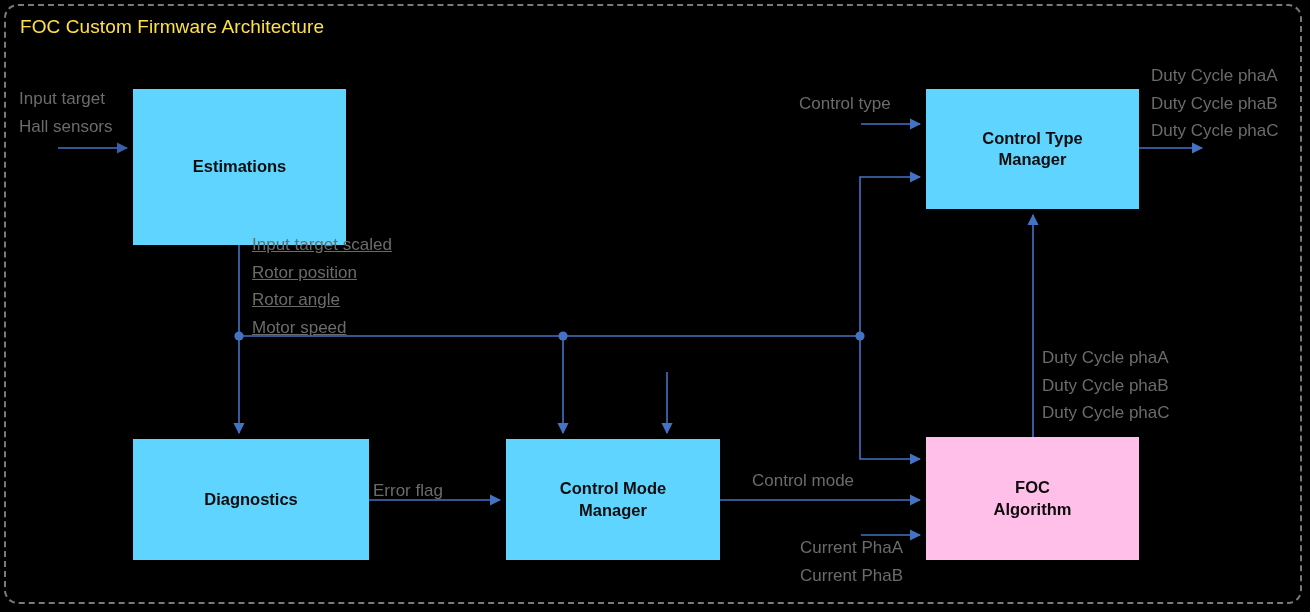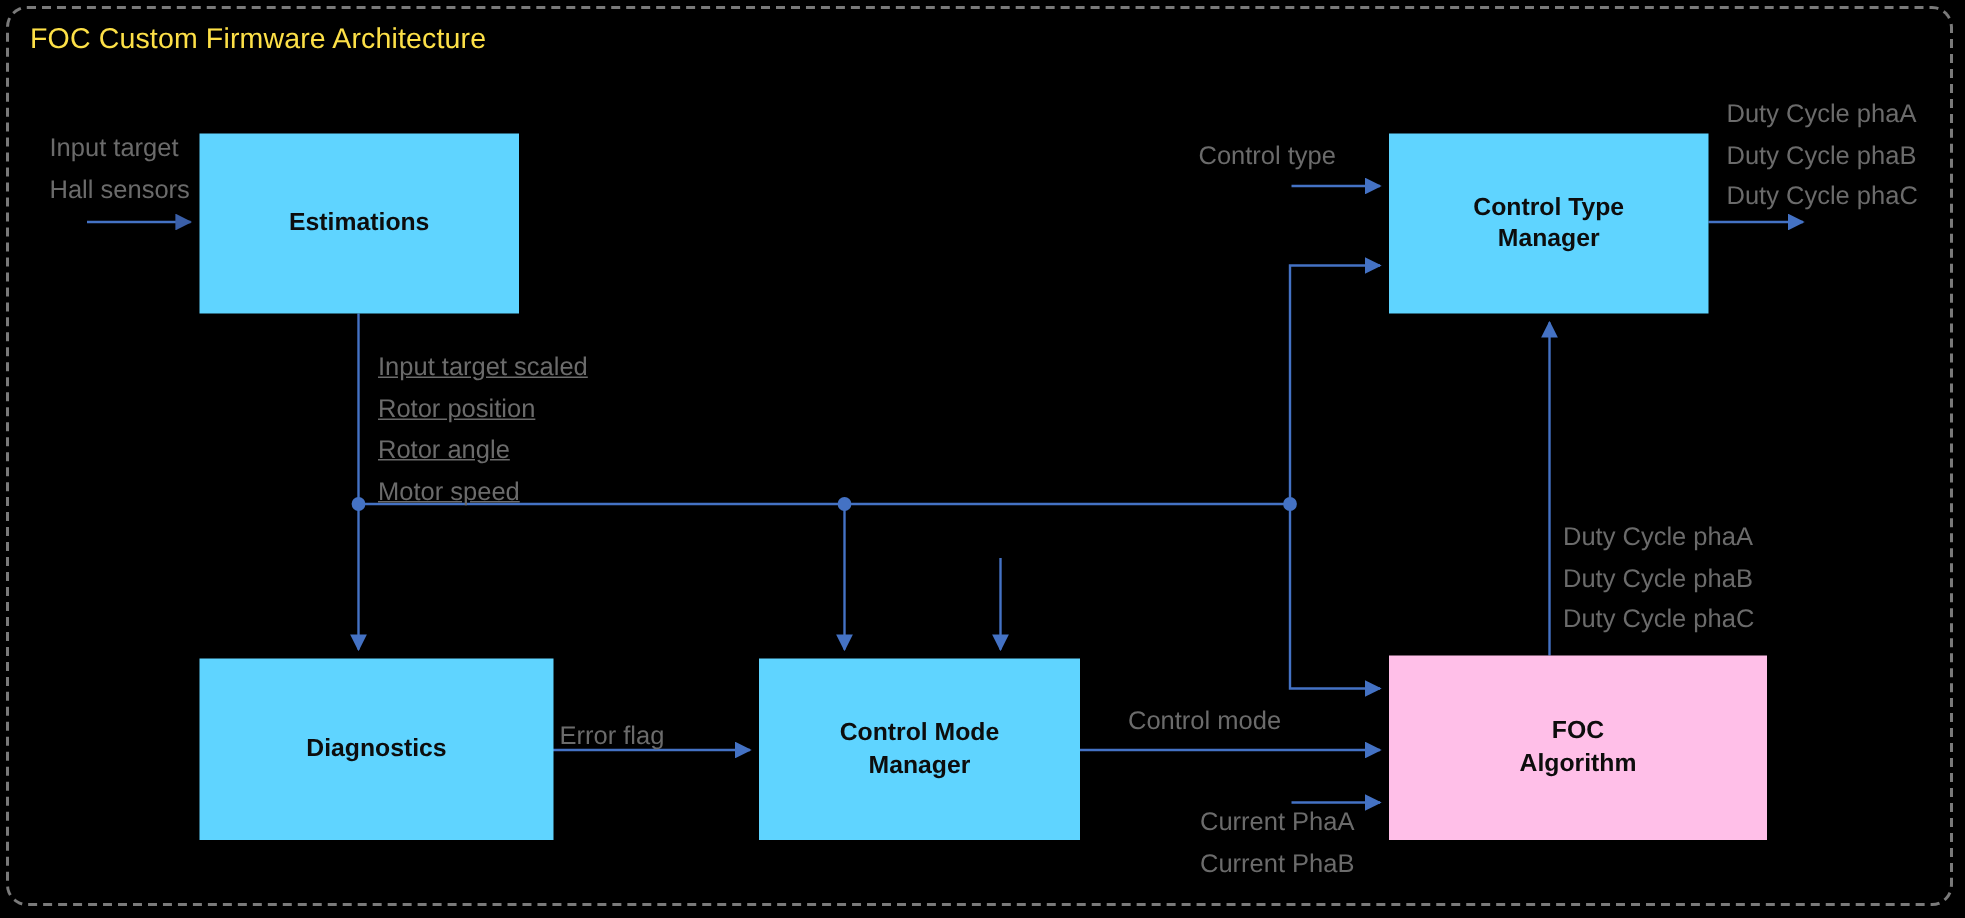--- a/index.html
+++ b/index.html
@@ -119,34 +119,34 @@
       <path d="M 861 535 L 920 535" marker-end="url(#arr)"></path>
     </g>
 
     <g fill="#4472C4">
       <circle cx="239" cy="336" r="4.6"></circle>
       <circle cx="563" cy="336" r="4.6"></circle>
       <circle cx="860" cy="336" r="4.6"></circle>
     </g>
   </svg>
 
-  <div class="block cyan" style="left:133px; top:89px; width:213px; height:120px;">Estimations</div>
+  <div class="block cyan" style="left:133px; top:89px; width:213px; height:156px;">Estimations</div>
 
   <div class="block cyan" style="left:926px; top:89px; width:213px; height:120px; white-space:pre-line;">Control Type
 Manager</div>
 
   <div class="block cyan" style="left:133px; top:439px; width:236px; height:121px;">Diagnostics</div>
 
   <div class="block cyan" style="left:506px; top:439px; width:214px; height:121px; white-space:pre-line;">Control Mode
 Manager</div>
 
-  <div class="block pink" style="left:926px; top:437px; width:252px; height:123px; white-space:pre-line;">FOC
+  <div class="block pink" style="left:926px; top:437px; width:213px; height:123px; white-space:pre-line;">FOC
 Algorithm</div>
 
-  <div class="label" style="left:33px; top:85px;">Input target
+  <div class="label" style="left:19px; top:85px;">Input target
 Hall sensors</div>
 
   <div class="label" style="left:252px; top:231px;text-decoration:underline;">Input target scaled
 Rotor position
 Rotor angle
 Motor speed</div>
 
   <div class="label" style="left:799px; top:90px;">Control type</div>
 
   <div class="label" style="left:1151px; top:62px;">Duty Cycle phaA

